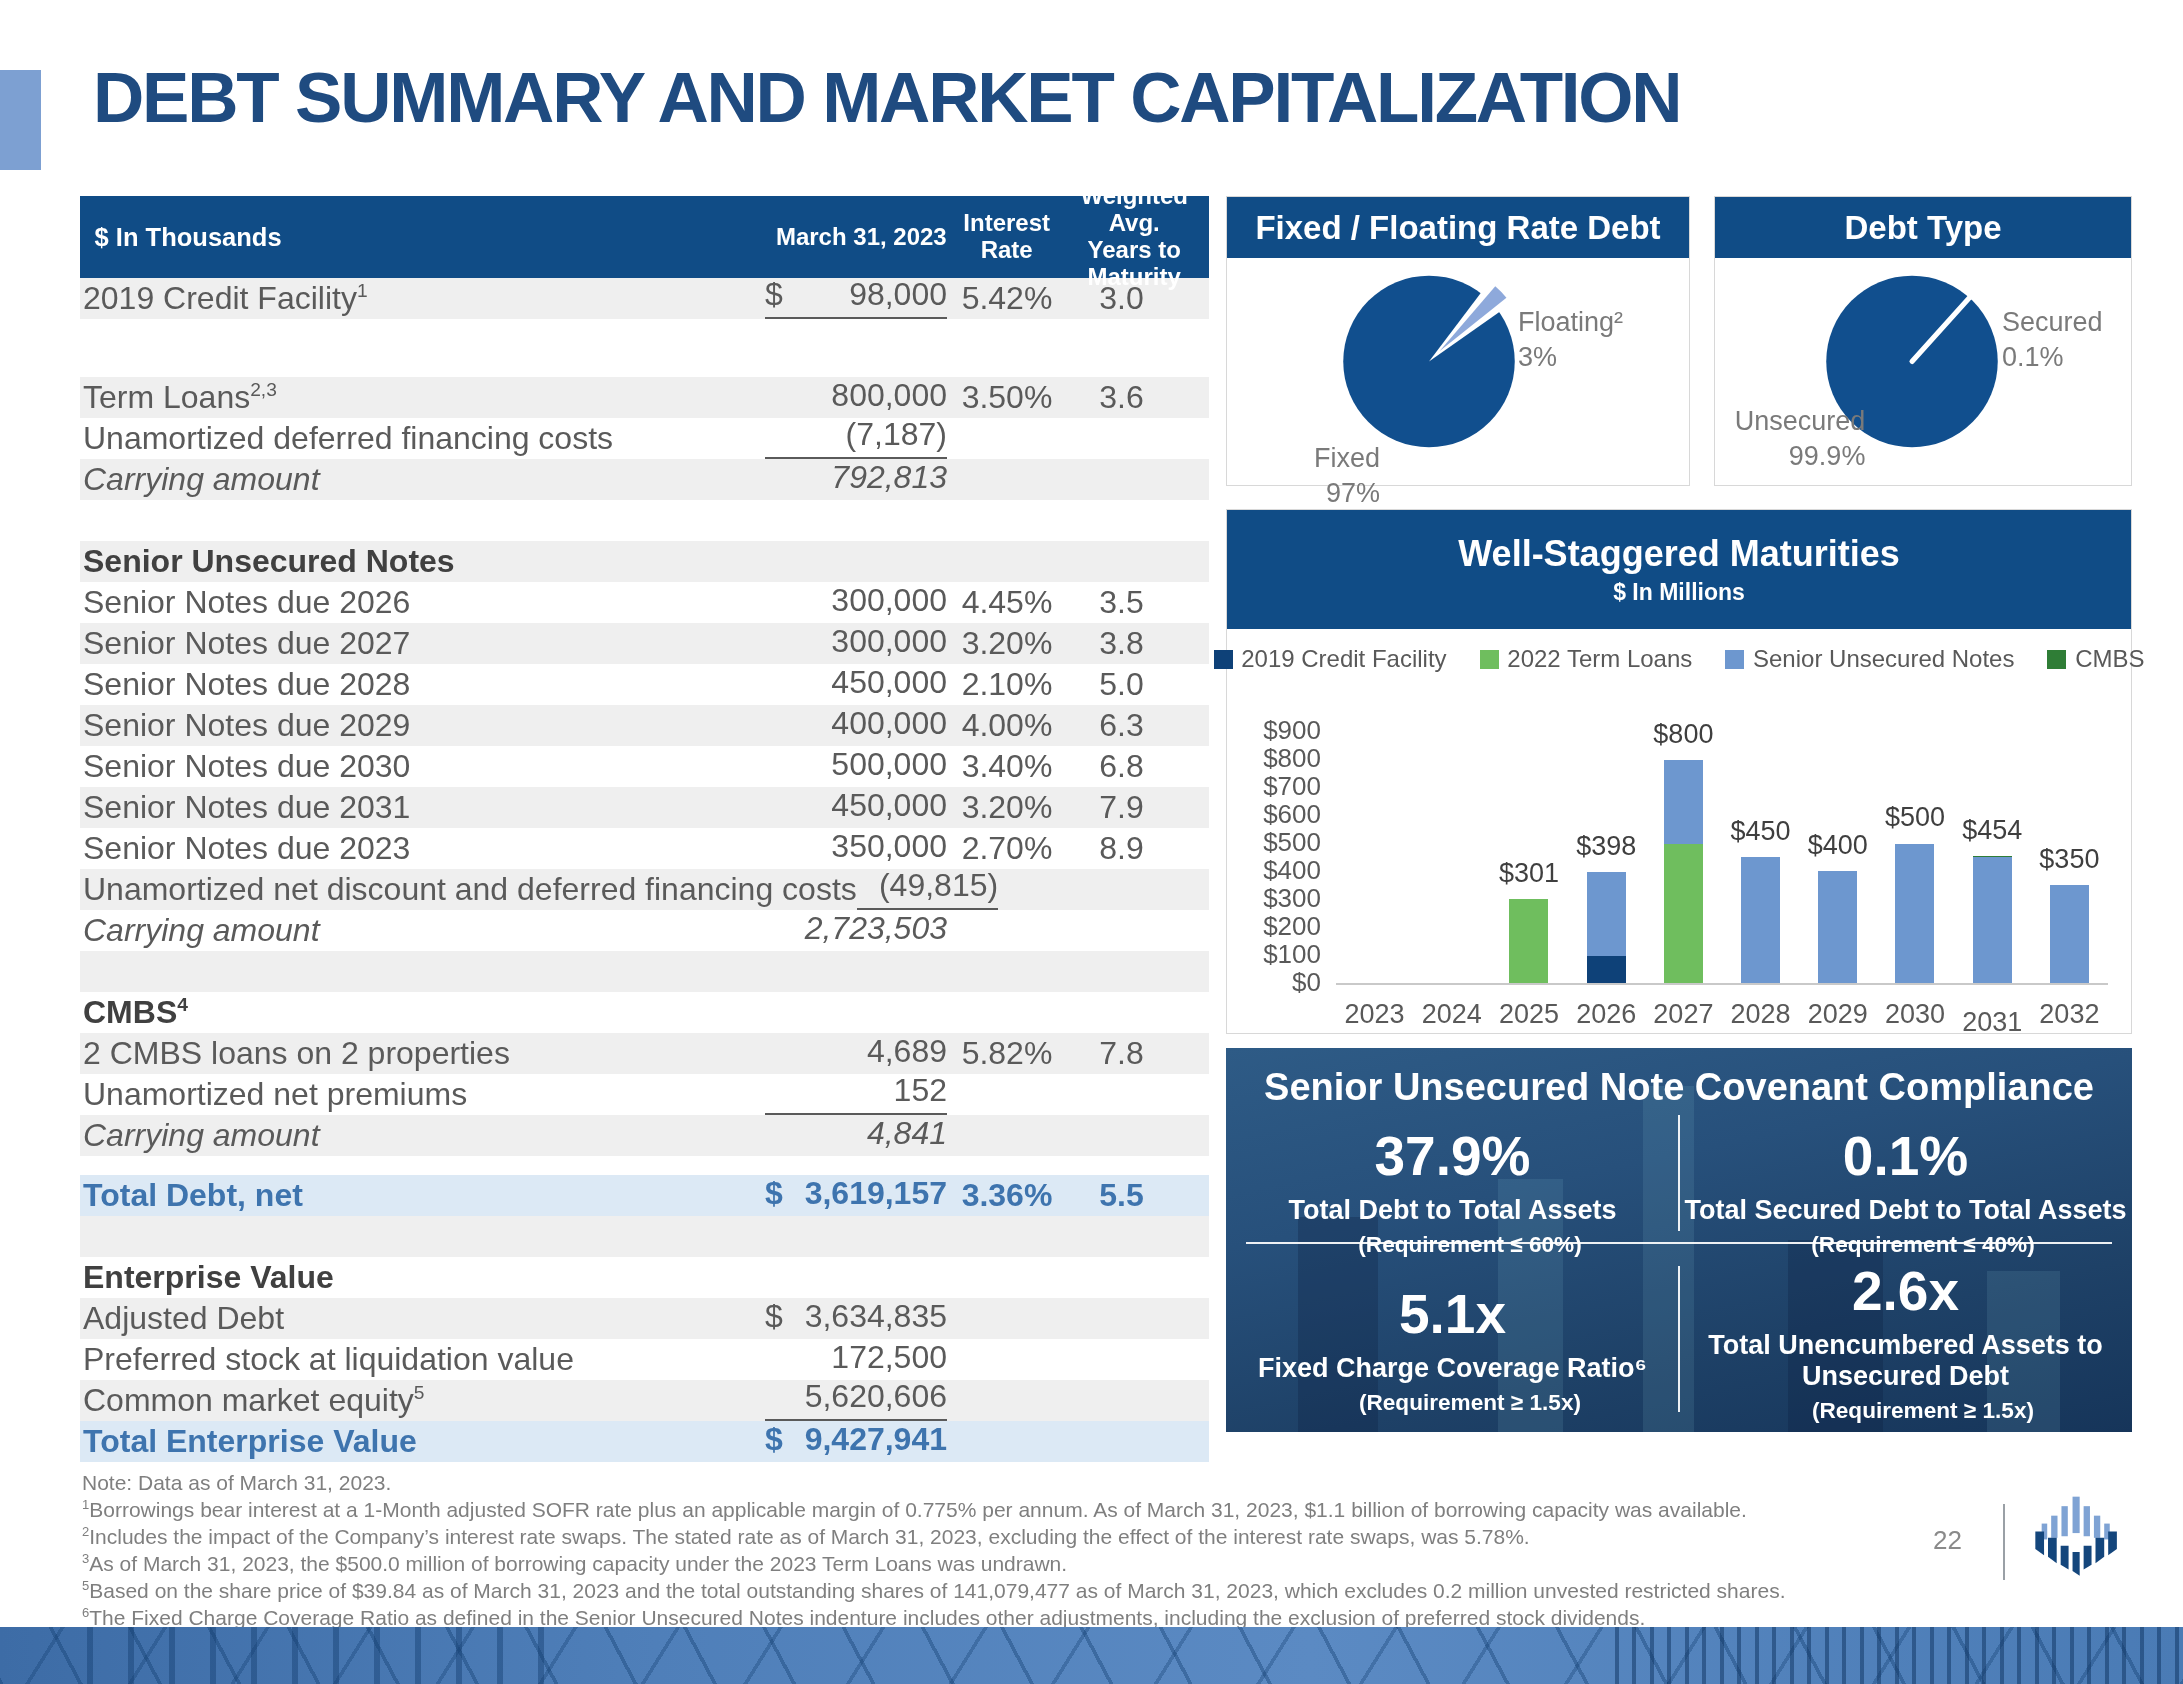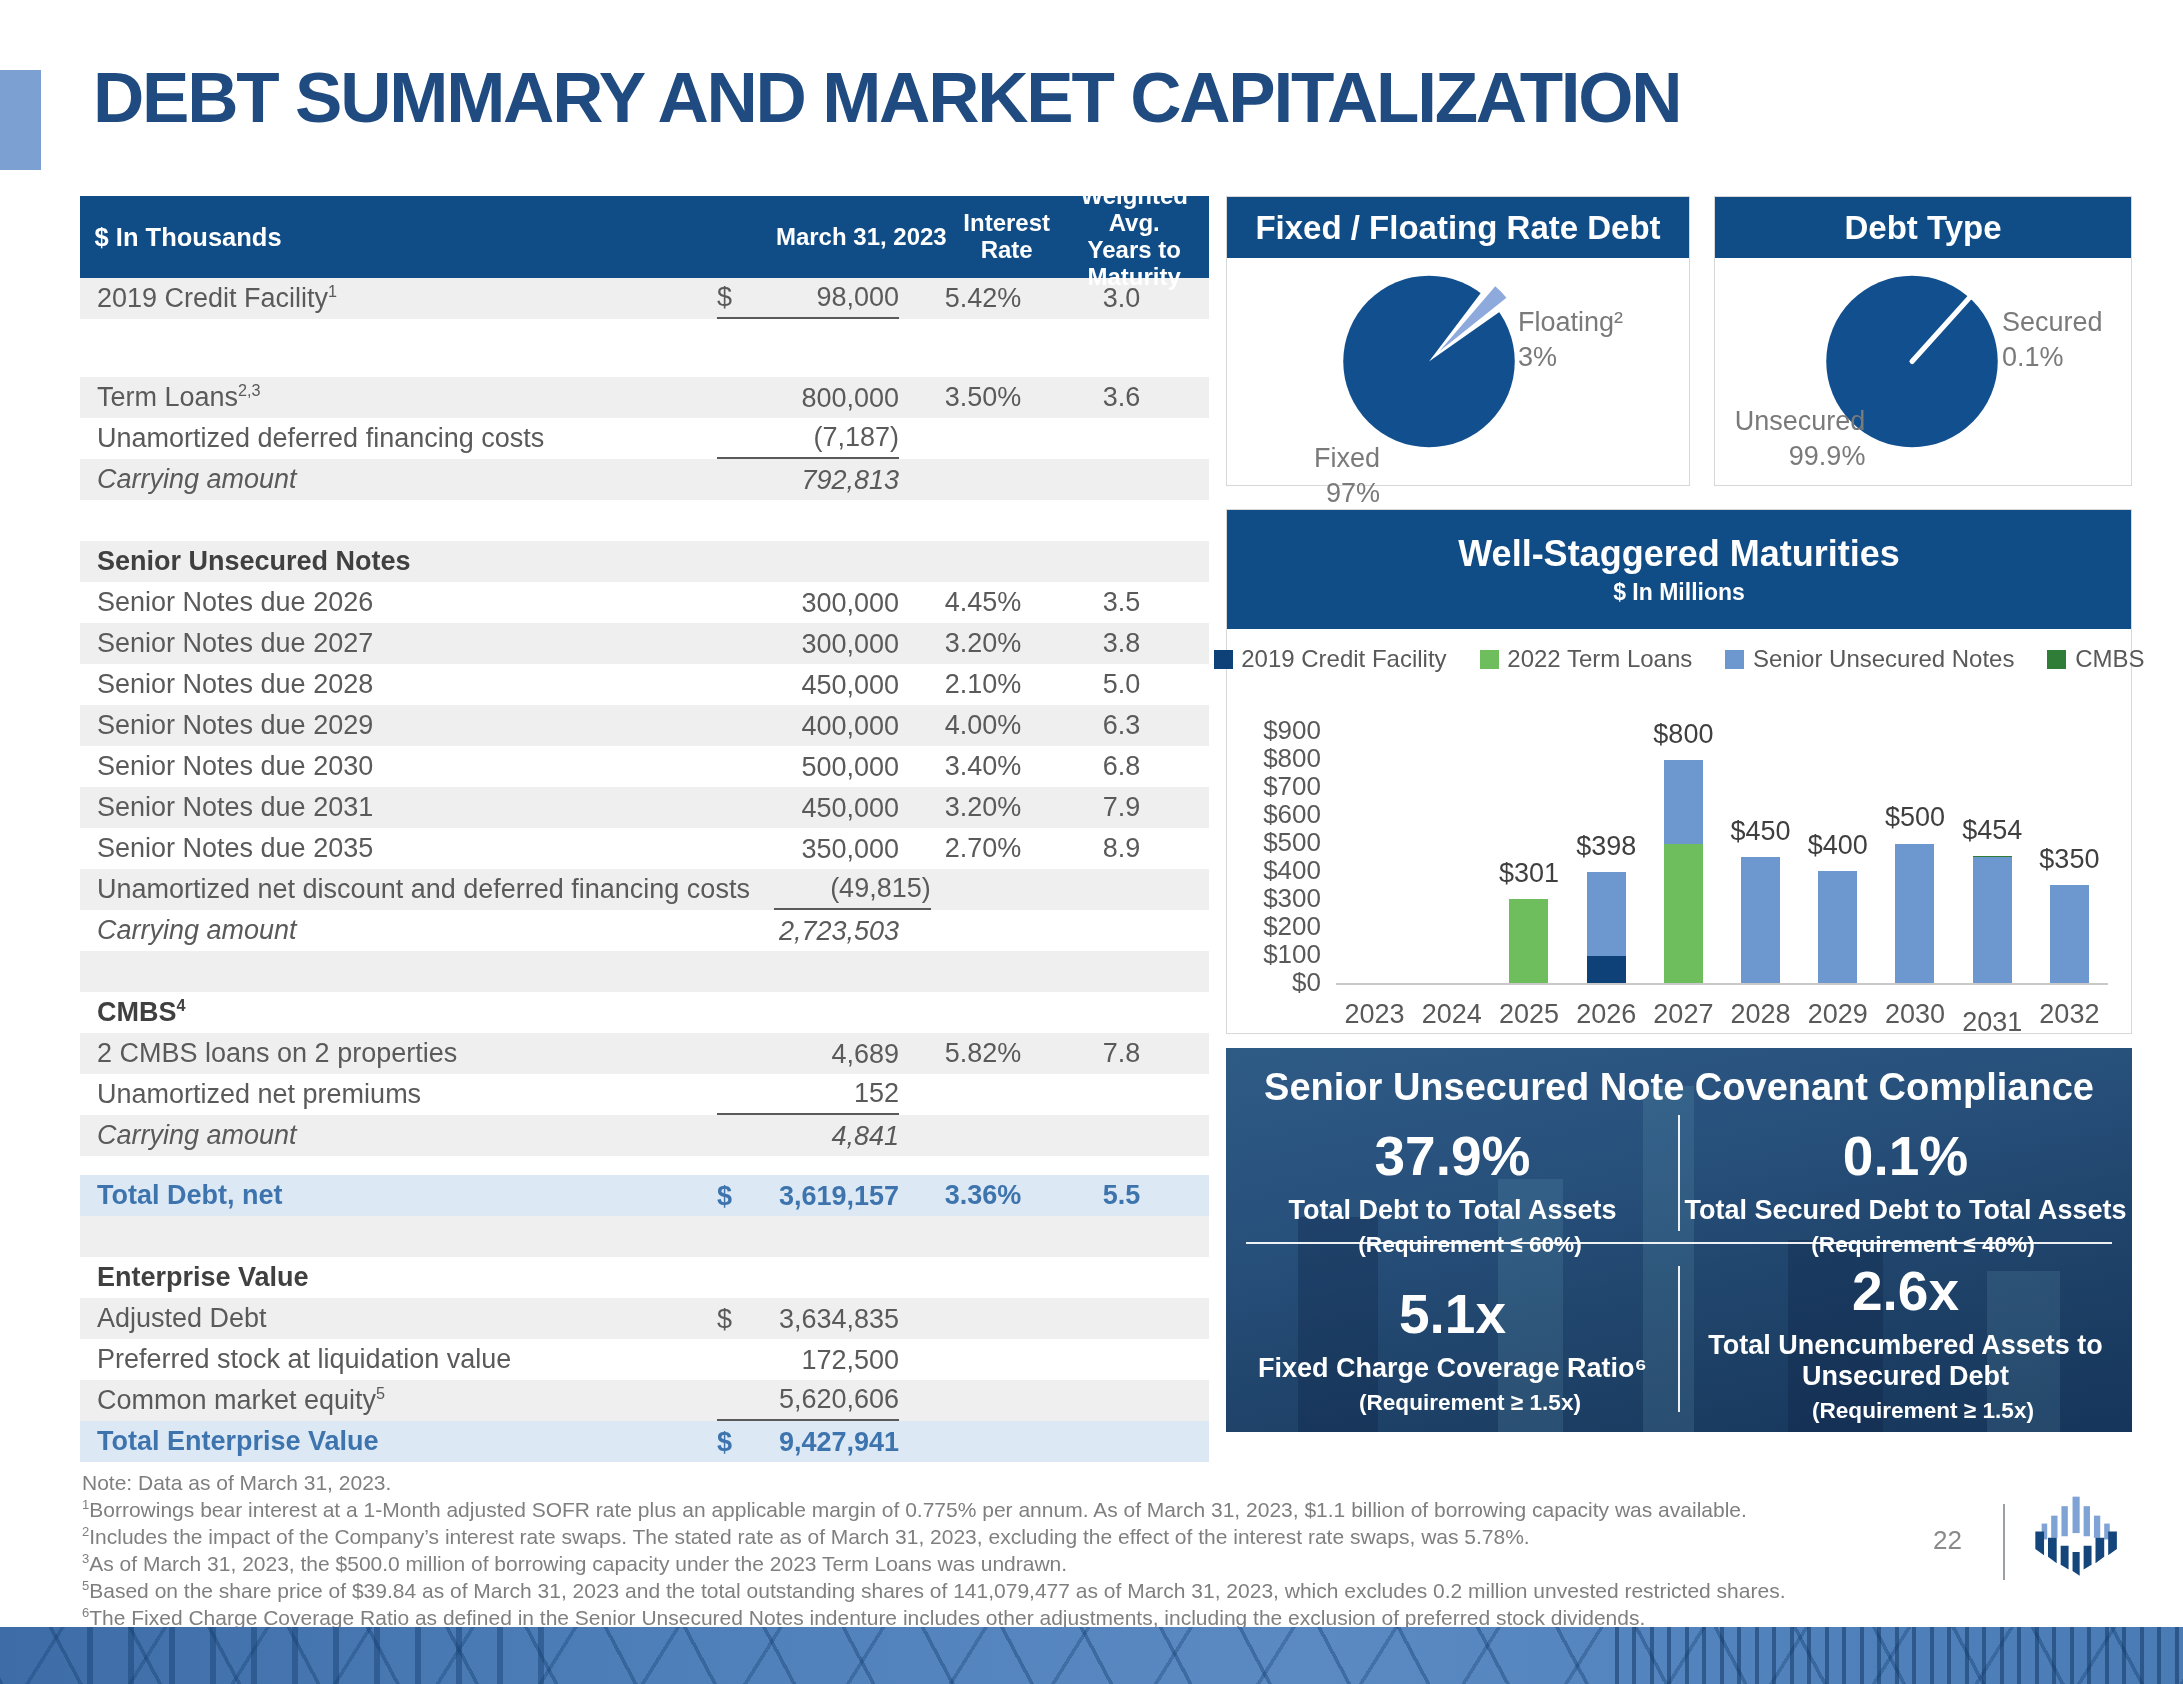--- a/index.html
+++ b/index.html
@@ -11,21 +11,21 @@
   .page-title{position:absolute;left:93px;top:57px;font-size:71px;font-weight:700;color:#1F4B80;letter-spacing:-2.2px;white-space:nowrap;}
 
   
   .debt-table{position:absolute;left:80px;top:196px;width:1129px;}
   .t-head{display:flex;align-items:center;height:82px;background:#104C86;color:#fff;font-weight:700;font-size:24px;padding-left:14.6px;box-sizing:border-box;}
   .t-head .h-lbl{flex:1;text-align:left;font-size:25.5px;}
   .h-date{width:182px;text-align:right;}
   .h-rate{width:120px;text-align:center;line-height:1.12;}
   .h-years{width:135px;text-align:center;line-height:1.12;margin-right:7.3px;}
   .pre{white-space:pre-line;}
-  .row{display:flex;align-items:center;height:41px;font-size:27px;color:#5A5A5A;padding-left:17px;box-sizing:border-box;gap:24px;}
+  .row{display:flex;align-items:center;height:41px;font-size:32px;color:#5A5A5A;padding-left:3px;box-sizing:border-box;}
   .row .lbl{flex:1;white-space:nowrap;}
   .row sup{font-size:60%;vertical-align:super;line-height:0;}
   .nw{width:182px;display:flex;justify-content:space-between;align-items:flex-end;height:100%;box-sizing:border-box;padding-bottom:4.4px;}
   .nw .dol{text-align:left;}
   .nw .val{text-align:right;flex:1;}
   .nw.u{border-bottom:2.9px solid #5A5A5A;}
   .c-r{width:120px;text-align:center;}
   .c-y{width:109px;text-align:center;margin-right:33px;}
   .bg-g{background:#EFEFEF;}
   .bg-w{background:#FFFFFF;}
@@ -203,21 +203,21 @@
         <div class="row bg-g">
           <div class="lbl">Senior Notes due 2031</div>
           <div class="nw">
             <span class="dol"></span>
             <span class="val">450,000</span>
           </div>
           <div class="c-r">3.20%</div>
           <div class="c-y">7.9</div>
         </div>
         <div class="row bg-w">
-          <div class="lbl">Senior Notes due 2035</div>
+          <div class="lbl">Senior Notes due 2023</div>
           <div class="nw">
             <span class="dol"></span>
             <span class="val">350,000</span>
           </div>
           <div class="c-r">2.70%</div>
           <div class="c-y">8.9</div>
         </div>
         <div class="row bg-g">
           <div class="lbl">Unamortized net discount and deferred financing costs</div>
           <div class="nw u">

